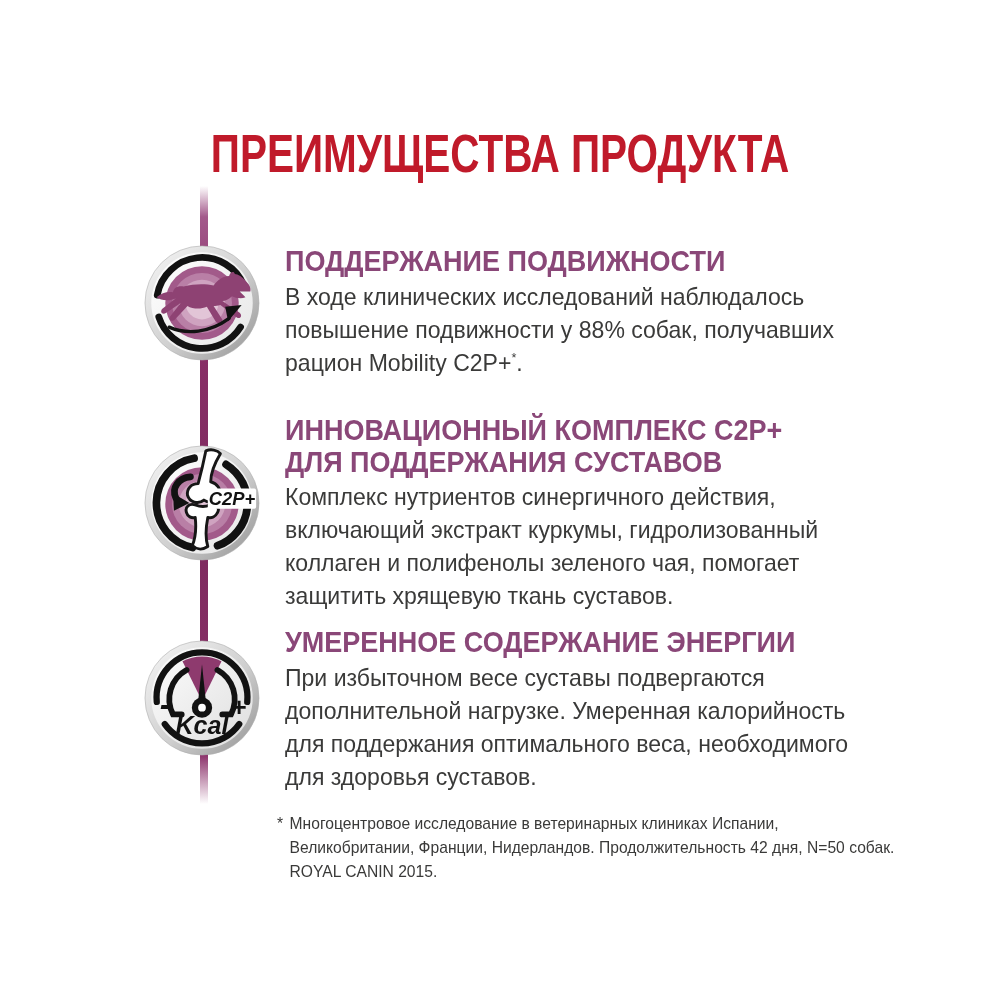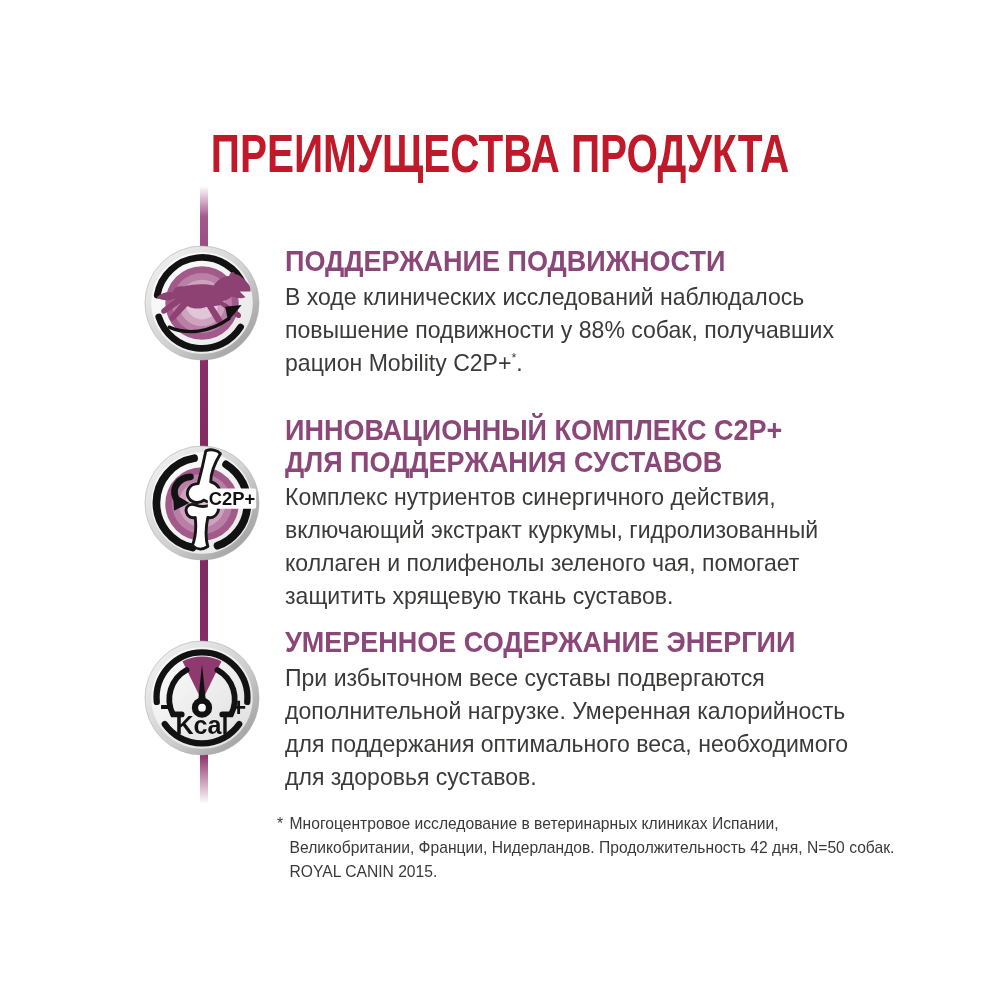--- a/index.html
+++ b/index.html
@@ -20,21 +20,21 @@
     letter-spacing:0px;white-space:nowrap;
   }
   .vline{
     position:absolute;left:200px;top:186px;width:8px;height:618px;
     background:linear-gradient(180deg,
       rgba(155,74,128,0) 0%, #a3598b 5%, #8b3069 20%,
       #7d2a5e 55%, #8b3069 92%, rgba(139,48,105,0) 100%);
     z-index:1;
   }
   .badge{
-    position:absolute;left:144px;width:116px;height:116px;z-index:2;
+    position:absolute;left:144px;width:116px;height:116px;z-index:2;font-style:italic;
   }
   .badge svg{display:block;}
   .b1{top:245px;} .b2{top:445px;} .b3{top:640px;}
   .sec-heading{
     position:absolute;left:285px;
     font-size:30px;line-height:32px;font-weight:700;
     color:#8a4778;
     transform:scaleX(0.9);transform-origin:left top;
     white-space:nowrap;
   }

